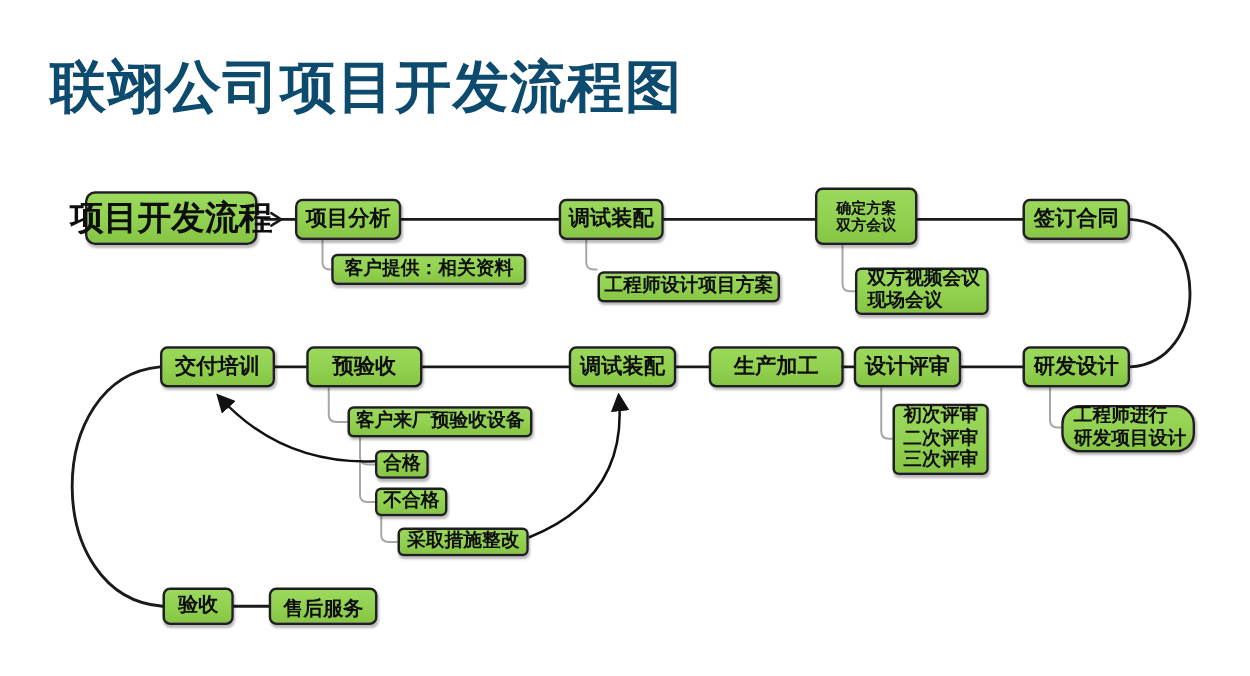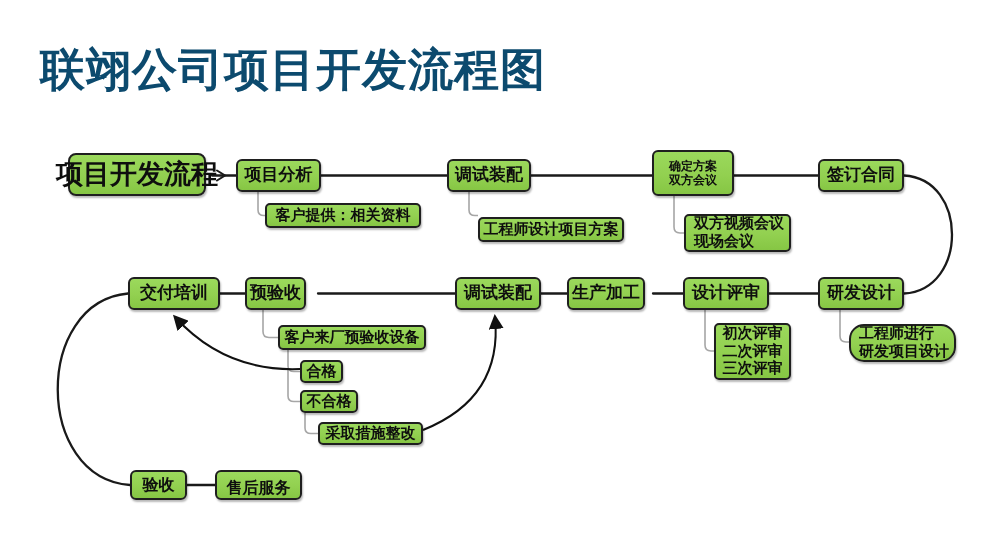--- a/index.html
+++ b/index.html
@@ -107,27 +107,27 @@
     <span>研发项目设计</span>
   </div>
   <div class="node" style="left:683px;top:277px;width:86px;height:33px;">
     <span>设计评审</span>
   </div>
   <div class="note" style="left:714px;top:323px;width:77px;height:57px;">
     <span>初次评审</span>
     <span>二次评审</span>
     <span>三次评审</span>
   </div>
-  <div class="node" style="left:567px;top:277px;width:78px;height:33px;">
+  <div class="node" style="left:567px;top:277px;width:108px;height:33px;">
     <span>生产加工</span>
   </div>
   <div class="node" style="left:455px;top:277px;width:86px;height:33px;">
     <span>调试装配</span>
   </div>
-  <div class="node" style="left:245px;top:277px;width:61px;height:33px;">
+  <div class="node" style="left:245px;top:277px;width:93px;height:33px;">
     <span>预验收</span>
   </div>
   <div class="note" style="left:278px;top:325px;width:148px;height:25px;">
     <span>客户来厂预验收设备</span>
   </div>
   <div class="note" style="left:300px;top:360px;width:43px;height:23px;">
     <span>合格</span>
   </div>
   <div class="note" style="left:300px;top:390px;width:58px;height:23px;">
     <span>不合格</span>

